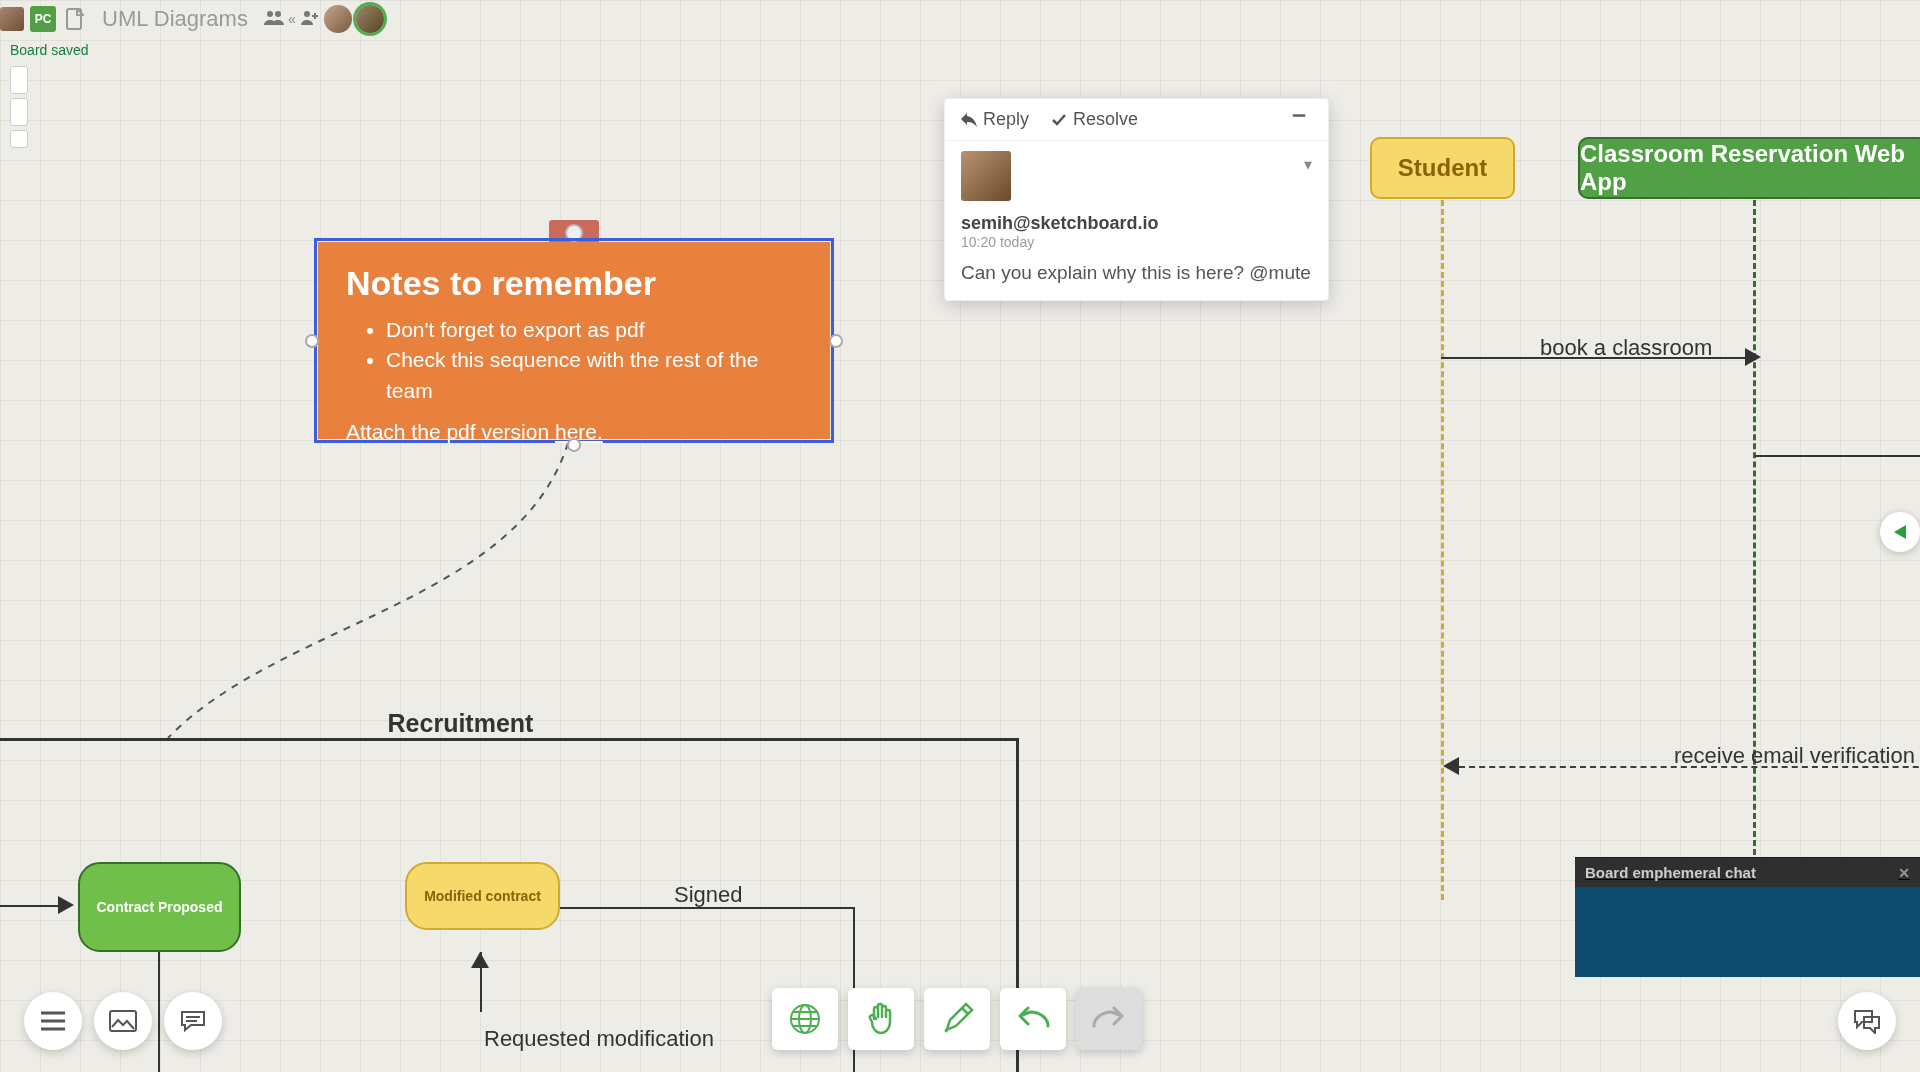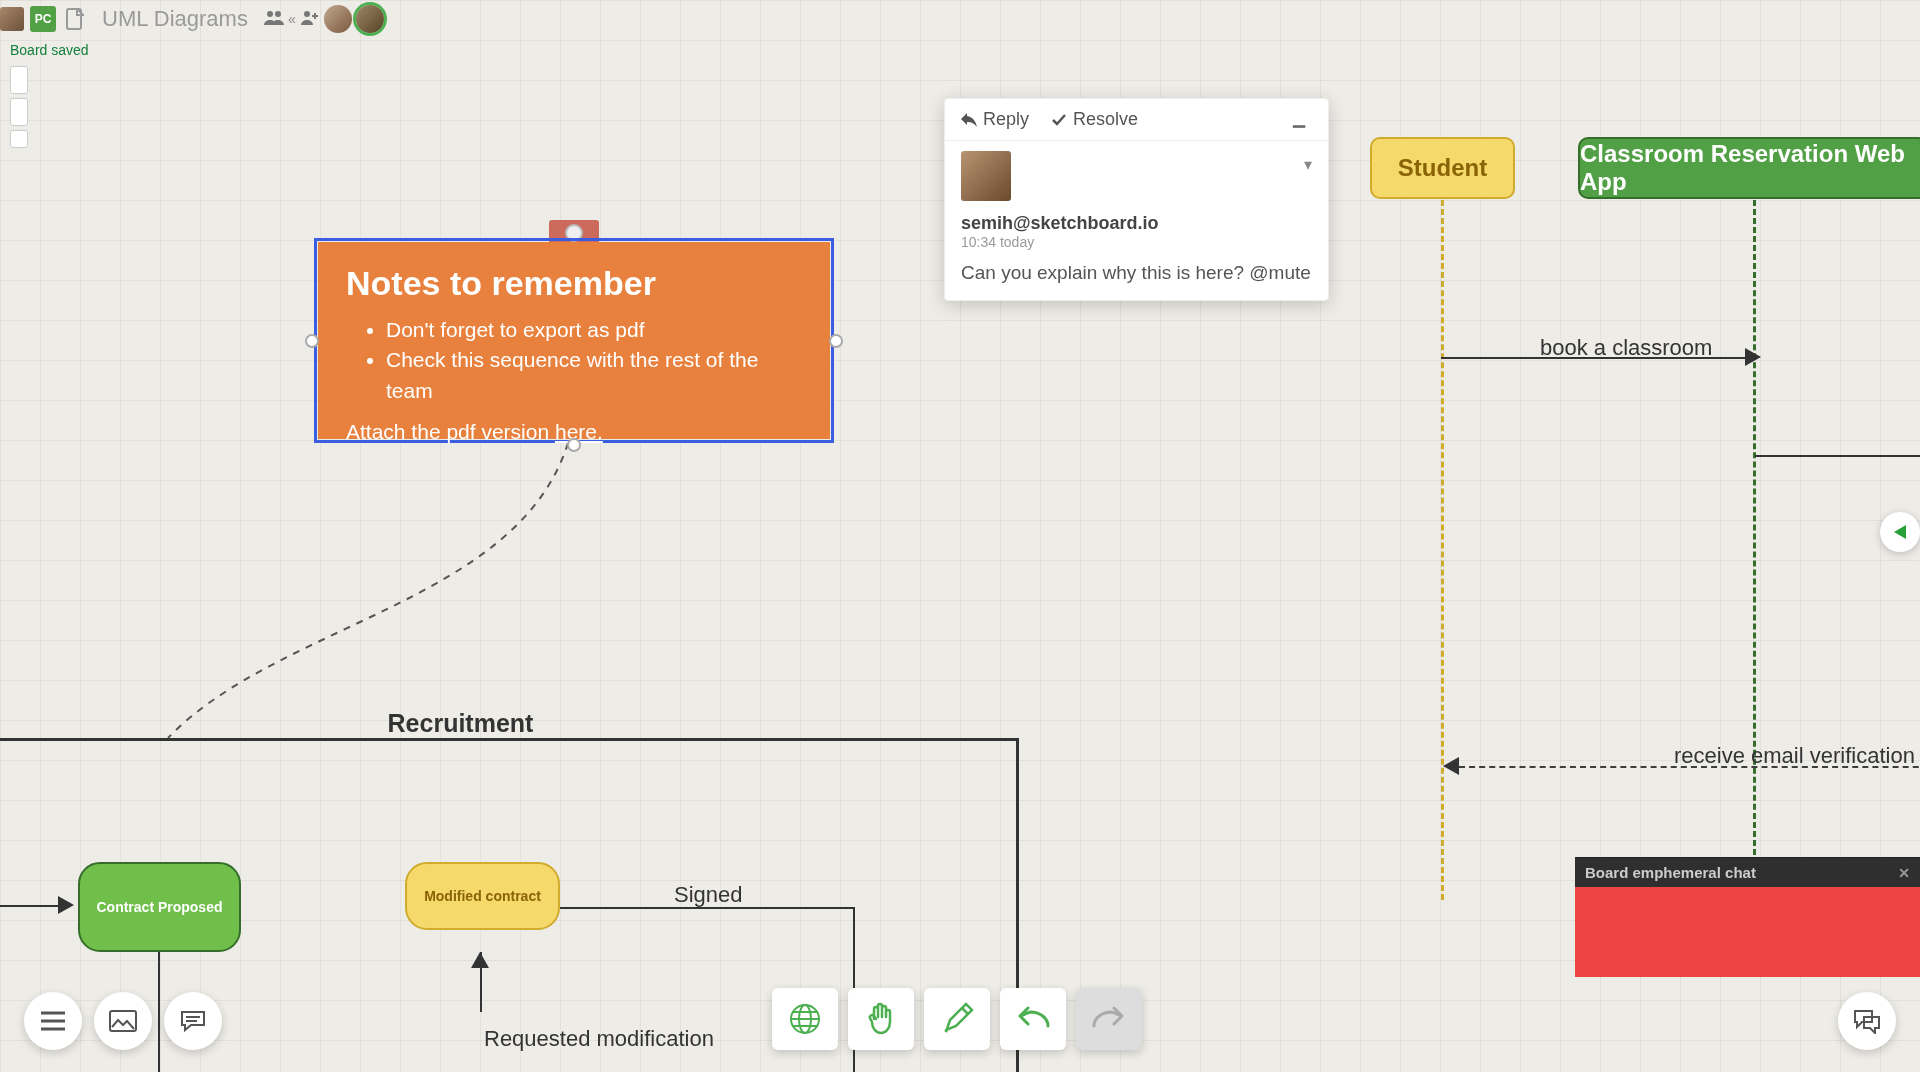--- a/index.html
+++ b/index.html
@@ -49,21 +49,21 @@
   .h-r{ right:-9px; top:50%; transform:translateY(-50%);}
   .h-b{ left:50%; bottom:-9px; transform:translateX(-50%);}
   .clip { position:absolute; top:-18px; left:50%; transform:translateX(-50%); width:50px; height:26px; background:#cc6b5c; border-radius:3px;}
   .clip:after{content:"";position:absolute;left:50%;top:50%;transform:translate(-50%,-50%);width:14px;height:14px;border-radius:50%;background:#eee;border:2px solid #bbb;}
 
   
   .comment-pop {
     position:absolute; top:98px; left:944px; width:385px; background:#fff;
     border-radius:4px; box-shadow:0 4px 18px rgba(0,0,0,0.18); border:1px solid #eee;
   }
-  .comment-head { display:flex; align-items:flex-end; gap:22px; padding:10px 16px; color:#555; font-size:18px; }
+  .comment-head { display:flex; align-items:flex-start; gap:22px; padding:10px 16px; color:#555; font-size:18px; }
   .comment-head .sp{flex:1;}
   .comment-act { display:flex; align-items:center; gap:6px; cursor:pointer; }
   .comment-row { display:flex; padding:10px 16px 6px; gap:12px; border-top:1px solid #eee; position:relative;flex-direction:column;}
   .comment-row .av { width:50px; height:50px; border-radius:3px; background:#777; flex-shrink:0;}
   .comment-meta .u { font-weight:700; color:#444; font-size:18px;}
   .comment-meta .t { color:#9a9a9a; font-size:14px;}
   .drop-caret{position:absolute; right:16px; top:14px; color:#888;}
   .comment-body { padding:6px 16px 16px; font-size:19px; color:#555; }
 
   
@@ -97,21 +97,21 @@
   .round-tool { width:58px; height:58px; border-radius:50%; background:#fff; box-shadow:0 3px 10px rgba(0,0,0,0.18); display:flex; align-items:center; justify-content:center; color:#555;}
   .mid-tools { position:absolute; bottom:22px; left:772px; display:flex; gap:10px;}
   .sq-tool { width:66px; height:62px; border-radius:6px; background:#fff; box-shadow:0 3px 10px rgba(0,0,0,0.18); display:flex;align-items:center;justify-content:center;}
   .sq-tool.disabled{ background:#ddd; color:#aaa;}
   .chat-btn { position:absolute; bottom:22px; right:24px; }
 
   
   .collapse-tab{ position:absolute; top:512px; right:0; width:40px; height:40px; border-radius:50%; background:#fff; box-shadow:0 2px 8px rgba(0,0,0,0.2); display:flex; align-items:center; justify-content:center; color:#28a03a;}
 
   
-  .chat-panel{ position:absolute; bottom:95px; right:0; width:345px; background:#ef4444; border-top:1px solid #222;}
+  .chat-panel{ position:absolute; bottom:95px; right:0; width:345px; background:#0c4a6e; border-top:1px solid #222;text-decoration:underline;}
   .chat-title{ color:#ccc; font-size:15px; font-weight:600; padding:6px 10px; background:#2f2f2f; display:flex; align-items:center;}
   .chat-title .x{margin-left:auto;color:#999;font-size:14px;cursor:pointer;}
   .chat-body{ height:90px; }
   .chat-input-wrap{ padding:8px 10px; background:#323232;}
   .chat-input{ width:100%; height:30px; background:#fff; border:1px solid #888; font-size:16px; padding:4px 8px; color:#222;}
 
   
   svg.curve{ position:absolute; top:443px; left:158px; width:420px; height:330px; overflow:visible; pointer-events:none;}
 </style>
 </head>
@@ -189,21 +189,21 @@
         </svg>
       <span>Resolve</span>
     </span>
     <span class="sp"></span>
     <span style="font-size:26px;font-weight:700;color:#666;line-height:0.4;">－</span>
   </div>
   <div class="comment-row">
     <div class="av" style="background:linear-gradient(135deg,#b89473,#6a4a2c);"></div>
     <div class="comment-meta">
       <div class="u">semih@sketchboard.io</div>
-      <div class="t">10:34 today</div>
+      <div class="t">10:20 today</div>
     </div>
     <span class="drop-caret">▾</span>
   </div>
   <div class="comment-body">Can you explain why this is here? @mute</div>
 </div>
 
 <div class="lifeline-box student-box">Student</div>
 <div class="lifeline-box app-box">Classroom Reservation Web App</div>
 <div class="lifeline ll-student"></div>
 <div class="lifeline ll-app"></div>

